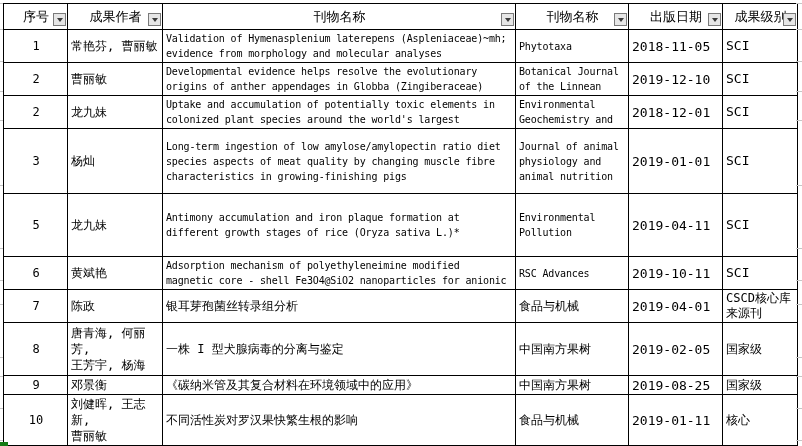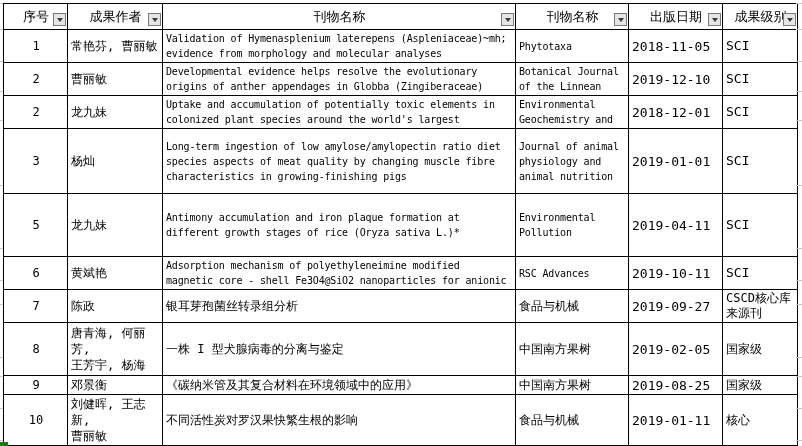--- a/index.html
+++ b/index.html
@@ -122,21 +122,21 @@
 magnetic core - shell Fe3O4@SiO2 nanoparticles for anionic</td>
         <td class="en">RSC Advances</td>
         <td class="c-date">2019-10-11</td>
         <td class="lv">SCI</td>
       </tr>
       <tr style="height:24px">
         <td class="c-no">7</td>
         <td class="cn">陈政</td>
         <td class="cn">银耳芽孢菌丝转录组分析</td>
         <td class="cn">食品与机械</td>
-        <td class="c-date">2019-09-27</td>
+        <td class="c-date">2019-04-01</td>
         <td class="lvcn">CSCD核心库
 来源刊</td>
       </tr>
       <tr style="height:53px">
         <td class="c-no">8</td>
         <td class="cn">唐青海, 何丽芳,
 王芳宇, 杨海</td>
         <td class="cn">一株 I 型犬腺病毒的分离与鉴定</td>
         <td class="cn">中国南方果树</td>
         <td class="c-date">2019-02-05</td>

